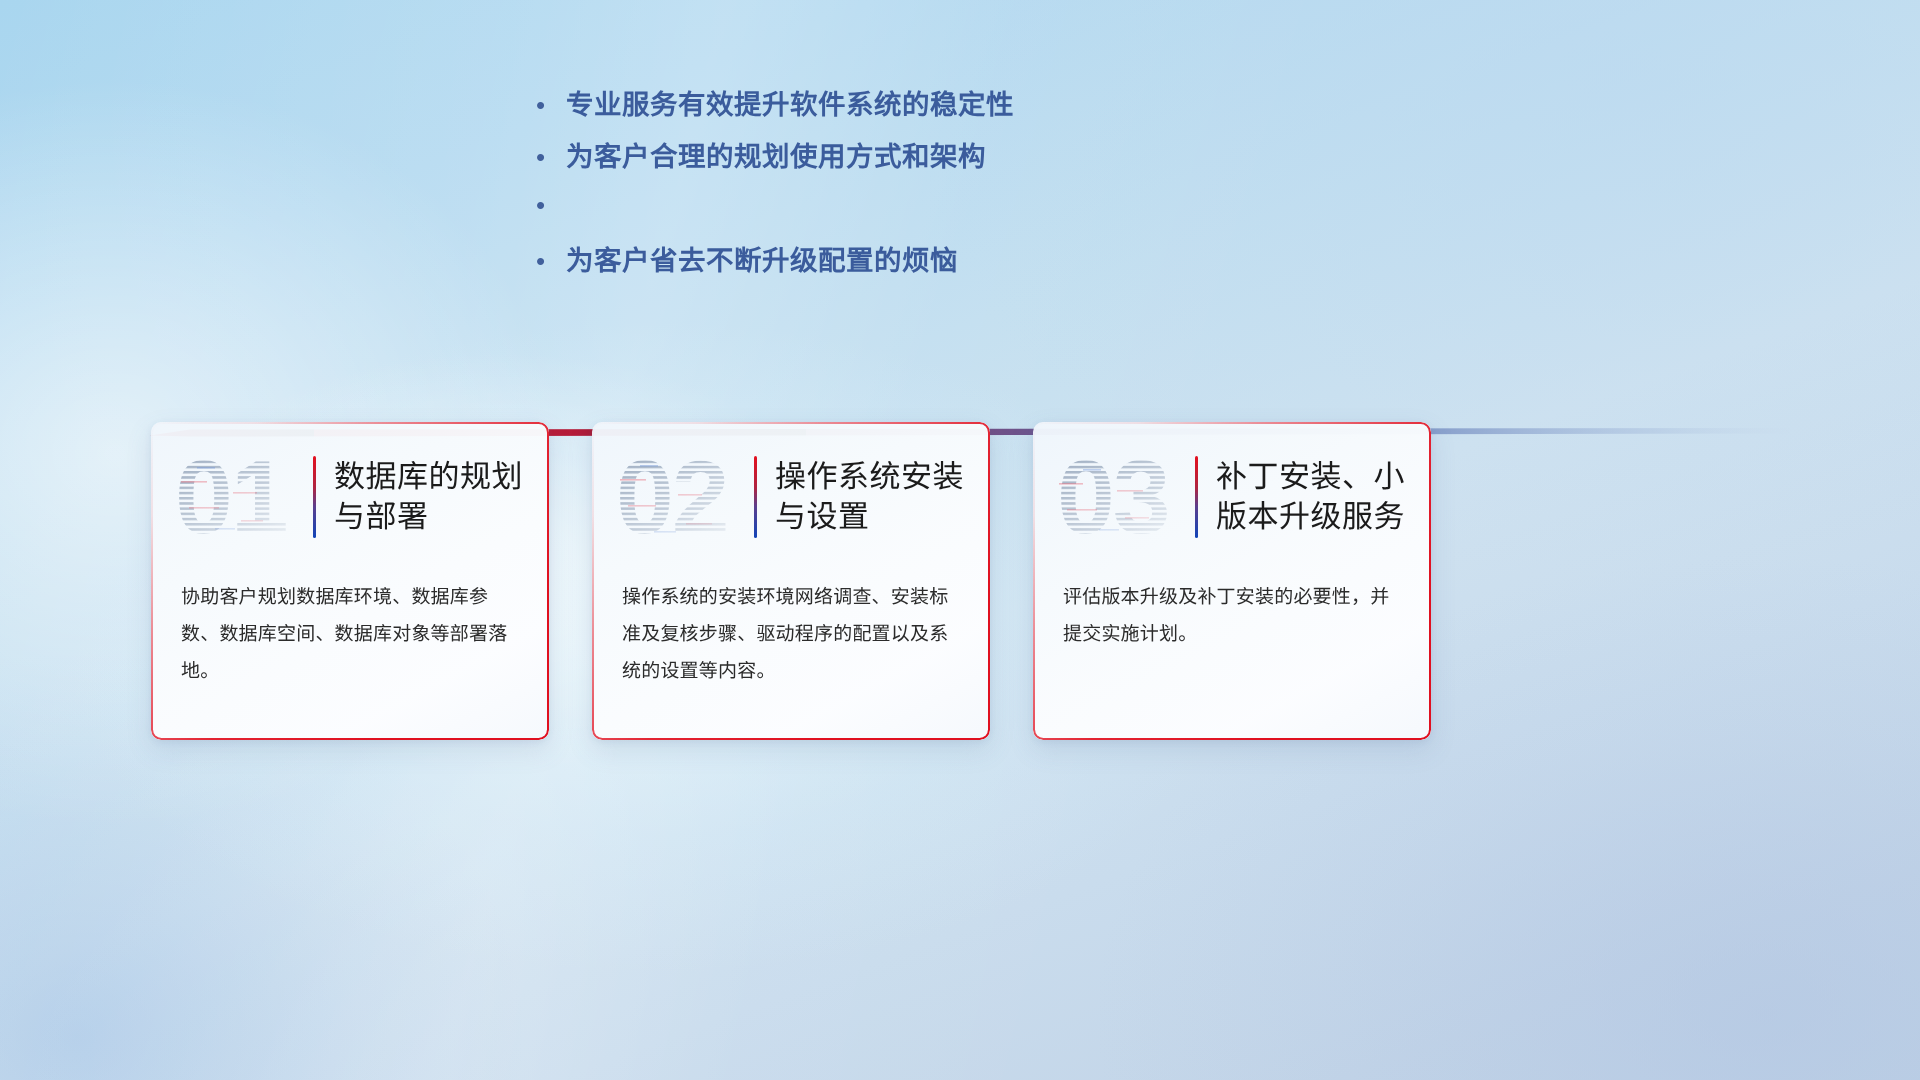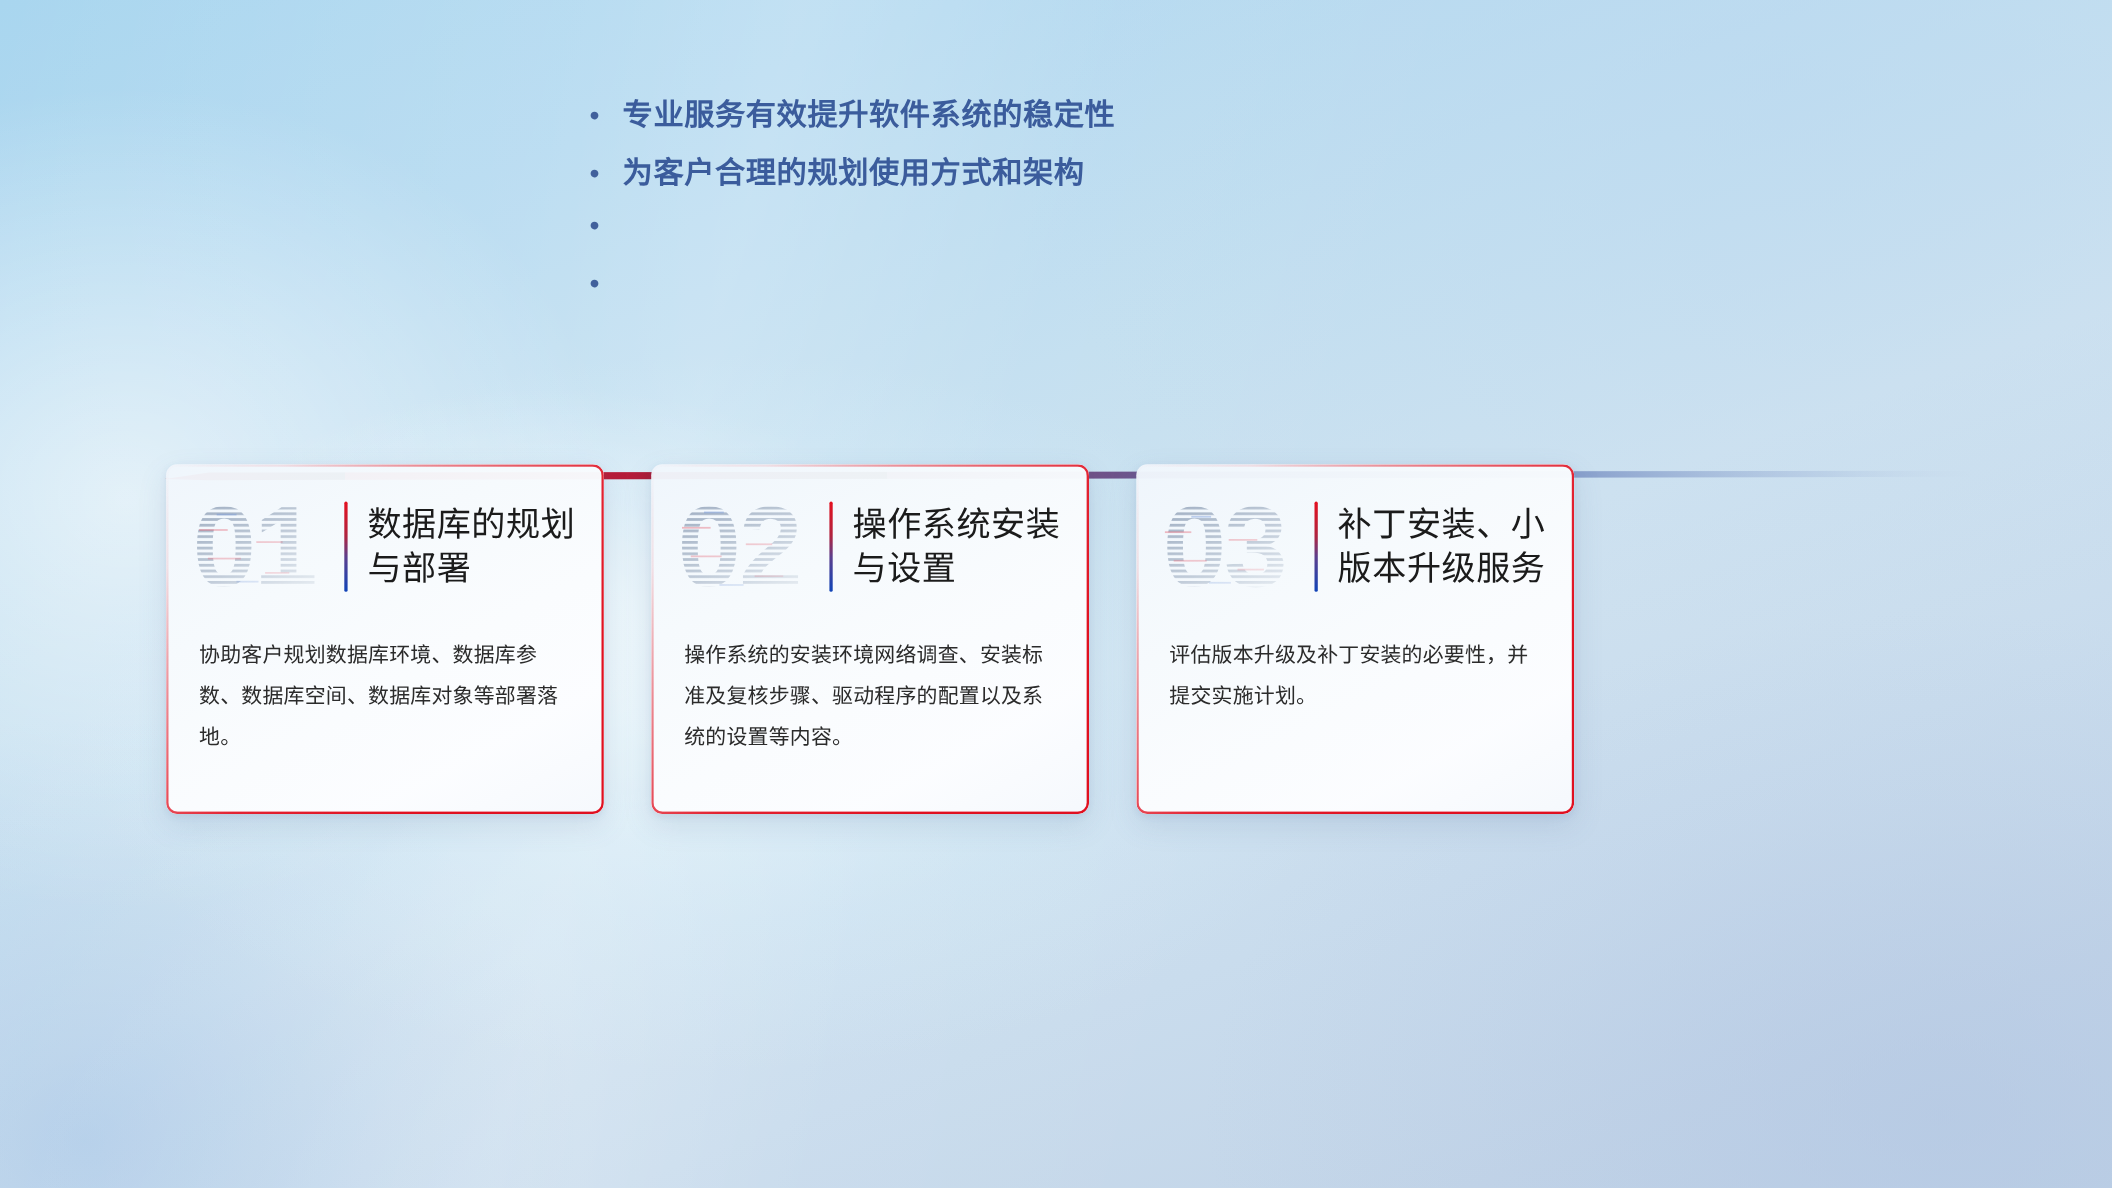--- a/index.html
+++ b/index.html
@@ -231,20 +231,21 @@
       <span class="bullet-dot">•</span>
       <span class="bullet-text">为客户合理的规划使用方式和架构</span>
     </div>
 
     <div class="bullet-row">
       <span class="bullet-dot">•</span>
     </div>
 
     <div class="bullet-row">
       <span class="bullet-dot">•</span>
+      <span class="bullet-text">为客户省去不断升级配置的烦恼</span>
     </div>
 
   </div>
 
   <div id="divider-wrap">
     <svg viewBox="0 0 1640 22" preserveAspectRatio="none">
       <defs>
         <linearGradient id="divgrad" x1="0" y1="0" x2="1" y2="0">
           <stop offset="0.00" stop-color="#e0101f" stop-opacity="1"></stop>
           <stop offset="0.10" stop-color="#d91navigation" stop-opacity="1"></stop>

